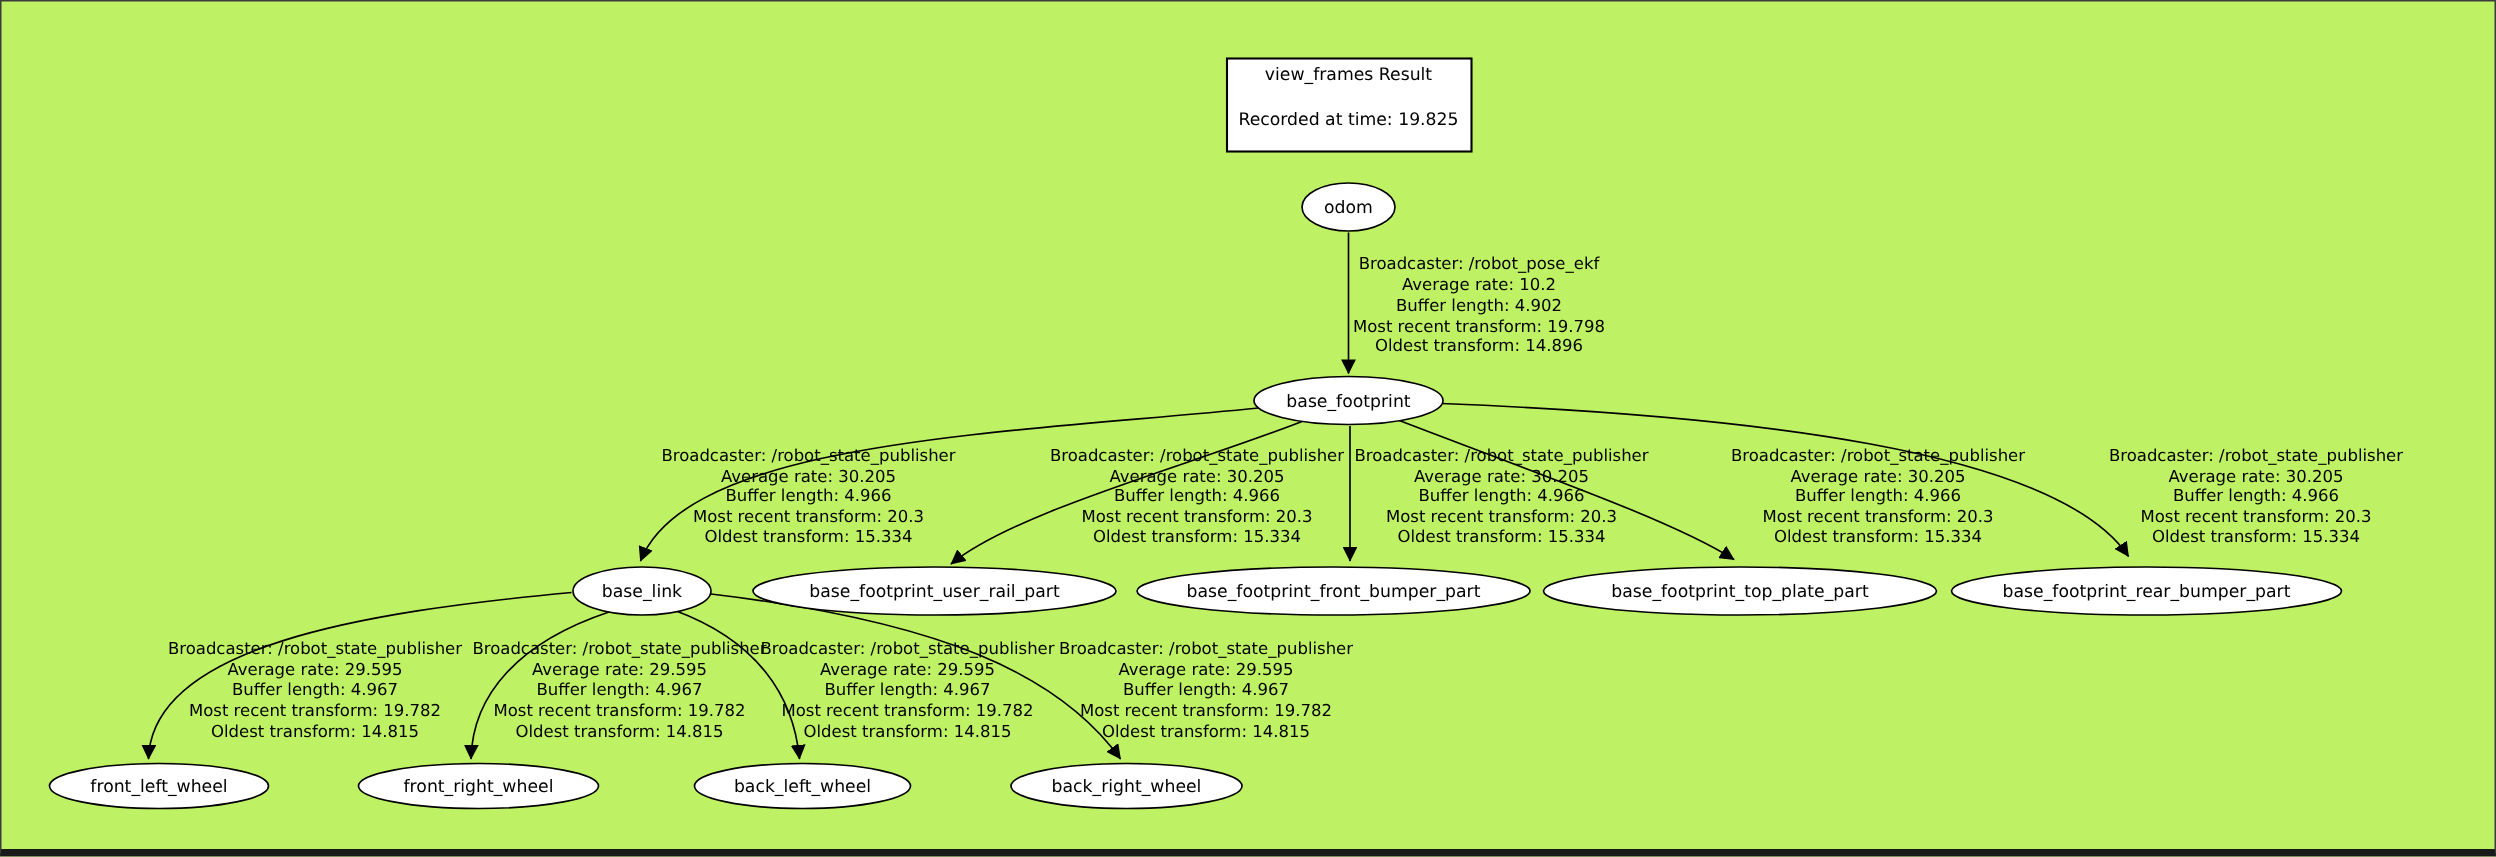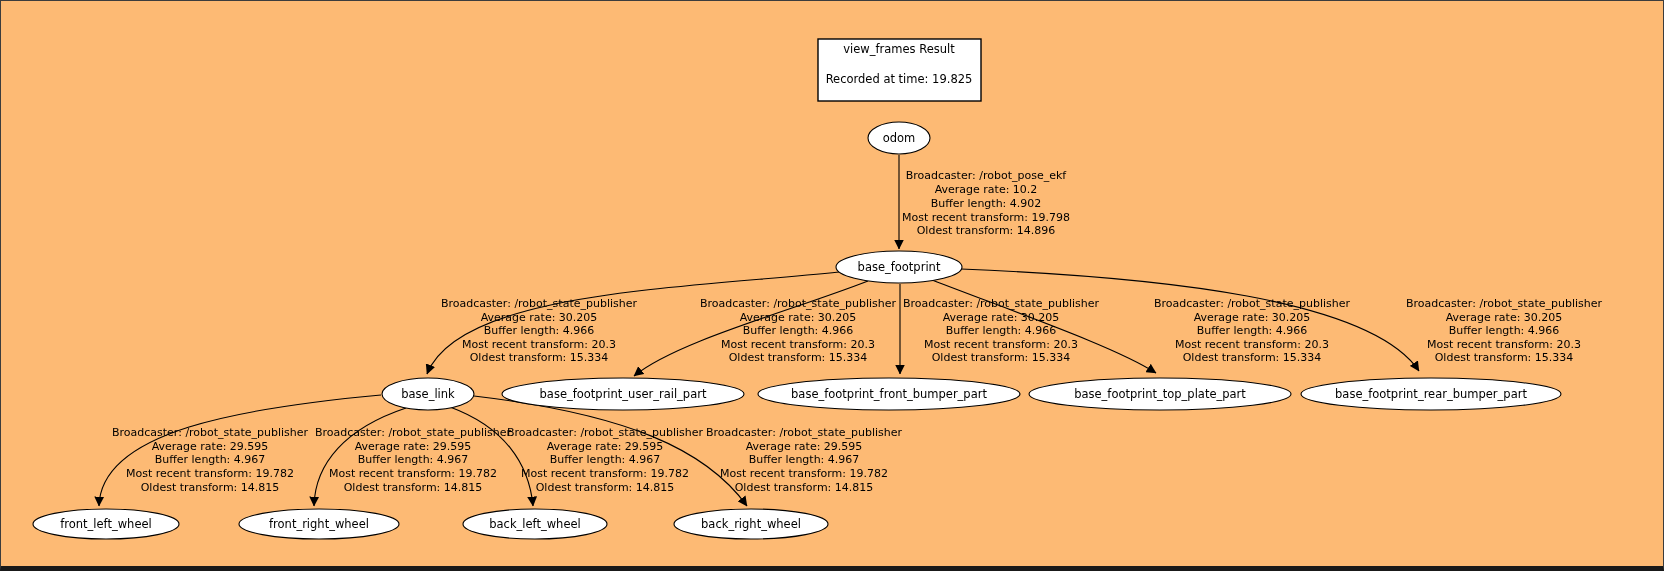--- a/index.html
+++ b/index.html
@@ -1,21 +1,21 @@
 <!DOCTYPE html>
 <html><head>
 <meta charset="utf-8">
 <style>
   html, body { margin: 0; padding: 0; background: #888; }
   .frame {
     position: relative;
     width: 1664px;
     height: 571px;
     box-sizing: border-box;
-    background: #fdba74;
+    background: #bef264;
     border-top: 1px solid #3c3c3c;
     border-left: 1px solid #3c3c3c;
     border-right: 1px solid #3c3c3c;
     border-bottom: 5px solid #191919;
     overflow: hidden;
   }
   svg { display: block; }
   text {
     font-family: "DejaVu Sans", "Liberation Sans", sans-serif;
     fill: #000000;

